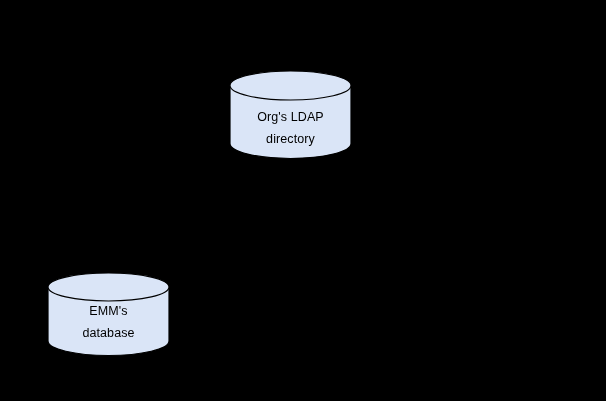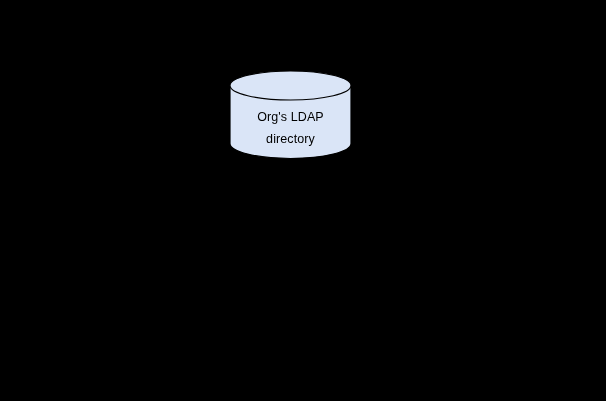--- a/index.html
+++ b/index.html
@@ -59,15 +59,23 @@
 
   <div class="node" id="node-ldap">
     <svg width="123" height="89" viewBox="0 0 123 89">
       <path d="M1 15.5 L1 73.5 A60.5 15 0 0 0 122 73.5 L122 15.5 Z" fill="#dae5f7" stroke="#000000" stroke-width="1.2"></path>
       <ellipse cx="61.5" cy="15.5" rx="60.5" ry="14.5" fill="#dae5f7" stroke="#000000" stroke-width="1.2"></ellipse>
     </svg>
     <div class="node-label">Org's LDAP
 directory</div>
   </div>
 
+  <div class="node" id="node-emm">
+    <svg width="123" height="84" viewBox="0 0 123 84">
+      <path d="M1 15 L1 69 A60.5 14.5 0 0 0 122 69 L122 15 Z" fill="#dae5f7" stroke="#000000" stroke-width="1.2"></path>
+      <ellipse cx="61.5" cy="15" rx="60.5" ry="14" fill="#dae5f7" stroke="#000000" stroke-width="1.2"></ellipse>
+    </svg>
+    <div class="node-label">EMM's
+database</div>
+  </div>
 
 
 </div>
 
 </body></html>

